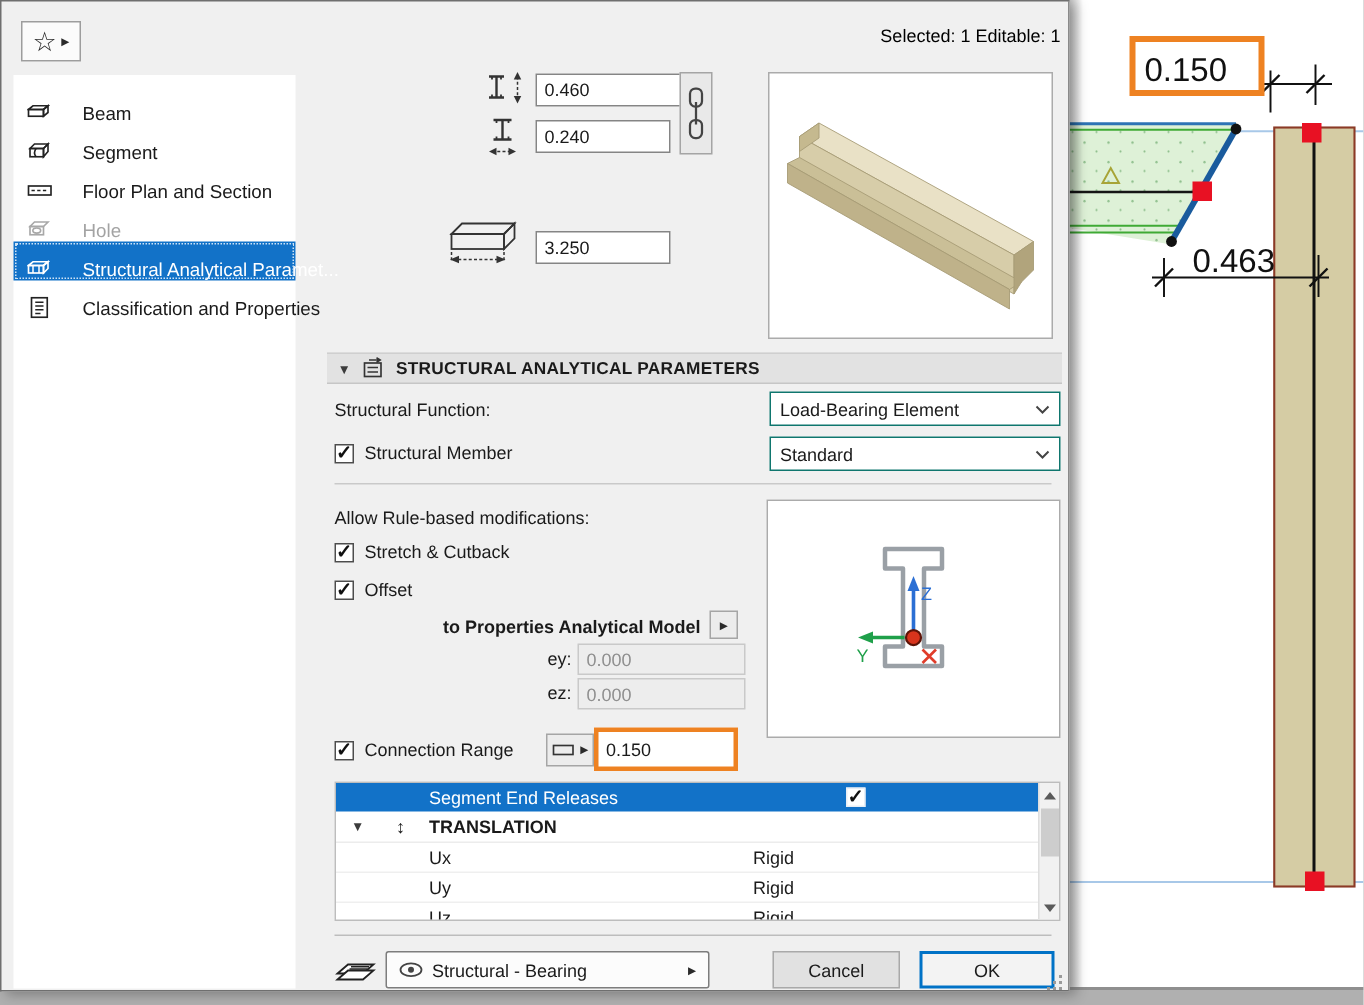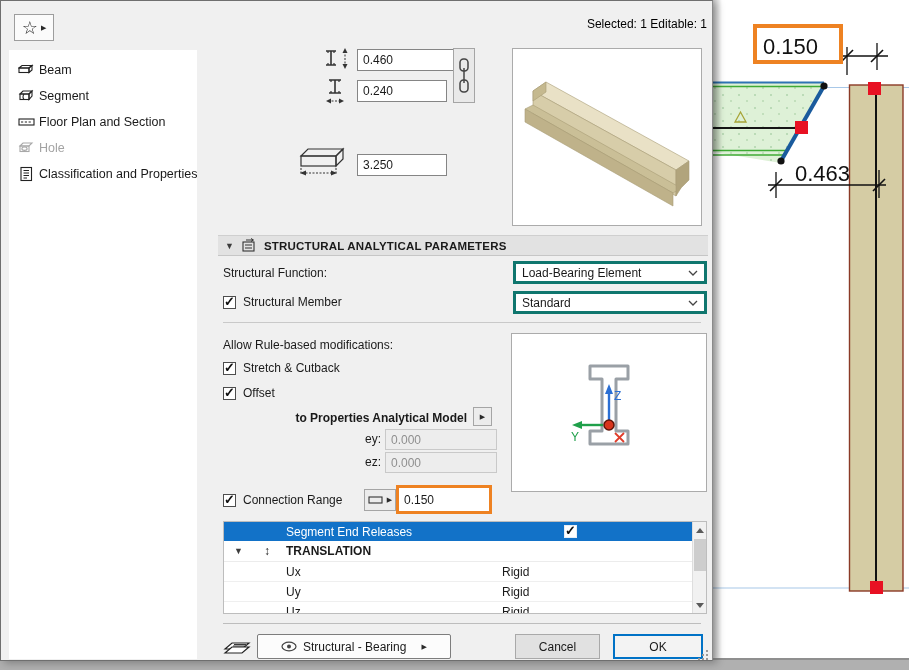--- a/index.html
+++ b/index.html
@@ -14,38 +14,38 @@
 
   
   .dialog{left:0;top:0;width:713px;height:661px;background:#f0f0f0;border:1px solid #6f6f6f;border-right:1px solid #8a8a8a;box-shadow:4px 2px 8px rgba(0,0,0,.28);}
   .fav-btn{left:13px;top:13px;width:40px;height:27px;background:#fbfbfb;border:1px solid #9d9d9d;display:flex;align-items:center;justify-content:center;gap:3px;cursor:pointer;}
   .fav-star{font-size:18px;line-height:18px;color:#2a2a2a;}
   .mini-arrow{font-size:7px;color:#2a2a2a;}
   .sel-info{top:16px;left:420px;width:286px;text-align:right;color:#000;}
 
   
   .sidebar{left:8px;top:49px;width:188px;height:609px;background:#fff;}
-  .side-item{height:26px;display:flex;align-items:center;gap:4px;padding-left:9px;font-size:12.5px;cursor:pointer;white-space:nowrap;}
+  .side-item{height:26px;display:flex;align-items:flex-end;gap:20px;padding-left:9px;font-size:12.5px;cursor:pointer;white-space:nowrap;}
   .side-item.sel{background:#1272c8;color:#fff;outline:1px dotted #cfe3f5;outline-offset:-2px;}
   .side-item.dis{color:#a3a3a3;}
   .sicon{width:17px;height:16px;flex:none;display:inline-block;}
 
   
   .tin{background:#fff;border:1px solid #858585;font-size:12px;padding:2px 5px;line-height:17px;}
   .tin.dis{background:#ededed;border-color:#c9c9c9;color:#8f8f8f;}
   .chain-btn{left:452px;top:47px;width:22px;height:55px;background:#e9e9e9;border:1px solid #a5a5a5;display:flex;align-items:center;justify-content:center;cursor:pointer;}
   .preview{background:#fff;border:1px solid #ababab;}
 
   
   .sec-hdr{left:217px;top:234px;width:490px;height:21px;background:#e2e2e2;border-top:1px solid #cfcfcf;border-bottom:1px solid #c6c6c6;display:flex;align-items:center;gap:7px;padding-left:7px;}
   .sec-title{font-weight:bold;font-size:11.5px;letter-spacing:.2px;}
   .tri-down{font-size:9px;color:#3c3c3c;}
 
   .lbl{white-space:nowrap;}
-  .dd{background:#fff;border:3px solid #0f766e;display:flex;align-items:center;justify-content:space-between;padding:0 6px;font-size:12px;cursor:pointer;}
+  .dd{background:#fff;border:1px solid #0f766e;display:flex;align-items:center;justify-content:space-between;padding:0 6px;font-size:12px;cursor:pointer;}
   .hr{height:1px;background:#c9c9c9;}
   .cbrow{display:flex;align-items:center;gap:7px;cursor:pointer;}
   .cb{width:13px;height:13px;border:1px solid #4d4d4d;background:#fff;position:relative;flex:none;}
   .cb.ck::after{content:"✓";position:absolute;left:0;top:-3px;font-size:13px;font-weight:bold;color:#101010;}
   .sq-btn{background:#ececec;border:1px solid #a5a5a5;display:flex;align-items:center;justify-content:center;cursor:pointer;}
   .orange-wrap{border:3px solid #ee8222;background:#fff;display:flex;align-items:center;padding-left:5px;}
 
   
   .rtable{left:222px;top:520px;width:484px;height:93px;background:#fff;border:1px solid #bdbdbd;overflow:hidden;}
   .trow{position:relative;display:flex;align-items:center;}
@@ -59,21 +59,21 @@
   .sb-btn{position:absolute;left:0;width:14px;height:16px;display:flex;align-items:center;justify-content:center;cursor:pointer;}
   .sb-thumb{position:absolute;left:1px;top:17px;width:12px;height:32px;background:#cdcdcd;cursor:pointer;}
   .sb-arrow{width:0;height:0;border-left:4px solid transparent;border-right:4px solid transparent;}
   .sb-up{border-bottom:5px solid #5a5a5a;}
   .sb-down{border-top:5px solid #5a5a5a;}
 
   
   .btn{display:flex;align-items:center;justify-content:center;font-size:12px;cursor:pointer;}
   .btn-cancel{left:514px;top:633px;width:85px;height:25px;background:#e1e1e1;border:1px solid #a9a9a9;}
   .btn-ok{left:612px;top:633px;width:90px;height:25px;background:#f3f3f3;border:2px solid #0072c6;}
-  .dd-layer{left:256px;top:633px;width:194px;height:25px;background:#fcfcfc;border:1px solid #7d7d7d;border-radius:2px;display:flex;align-items:center;gap:6px;padding:0 23px;cursor:pointer;}
+  .dd-layer{left:256px;top:633px;width:216px;height:25px;background:#fcfcfc;border:1px solid #7d7d7d;border-radius:2px;display:flex;align-items:center;gap:6px;padding:0 8px;cursor:pointer;}
   .dd-layer .grow{flex:1;}
   .grip{left:697px;top:649px;width:10px;height:10px;}
   .grip i{position:absolute;width:2px;height:2px;background:#9a9a9a;}
 </style>
 </head>
 <body>
 
 <div class="abs drawing"></div>
 <svg class="abs" style="left:713px;top:0;width:196px;height:658px;" viewBox="713 0 196 658">
   <defs>
@@ -156,20 +156,30 @@
         </svg>
       <span>Floor Plan and Section</span>
     </div>
     <div class="side-item dis">
       <svg class="sicon" viewBox="0 0 17 16">
           <polygon points="2,6 5,3 14,3 11,6" fill="none" stroke="#a8a8a8" stroke-width="1.1"></polygon>
           <rect x="2" y="6" width="9" height="5.5" fill="none" stroke="#a8a8a8" stroke-width="1.1"></rect>
           <ellipse cx="6.5" cy="8.7" rx="2.6" ry="1.7" fill="none" stroke="#a8a8a8" stroke-width="1.1"></ellipse>
         </svg>
       <span>Hole</span>
+    </div>
+    <div class="side-item sel">
+      <svg class="sicon" viewBox="0 0 17 16">
+          <polygon points="1,6 4,3.5 14,3.5 11,6" fill="none" stroke="#fff" stroke-width="1.1"></polygon>
+          <rect x="1" y="6" width="10" height="5" fill="none" stroke="#fff" stroke-width="1.1"></rect>
+          <line x1="4" y1="6" x2="4" y2="11" stroke="#fff" stroke-width="1"></line>
+          <line x1="8" y1="6" x2="8" y2="11" stroke="#fff" stroke-width="1"></line>
+          <polygon points="11,6 14,3.5 14,8 11,11" fill="none" stroke="#fff" stroke-width="1.1"></polygon>
+        </svg>
+      <span>Structural Analytical Paramet...</span>
     </div>
     <div class="side-item">
       <svg class="sicon" viewBox="0 0 17 16">
           <rect x="3" y="1.5" width="10.5" height="13" fill="none" stroke="#222" stroke-width="1.1"></rect>
           <line x1="5.5" y1="4.5" x2="11" y2="4.5" stroke="#222" stroke-width="1"></line>
           <line x1="5.5" y1="7" x2="11" y2="7" stroke="#222" stroke-width="1"></line>
           <line x1="5.5" y1="9.5" x2="11" y2="9.5" stroke="#222" stroke-width="1"></line>
           <line x1="5.5" y1="12" x2="9" y2="12" stroke="#222" stroke-width="1"></line>
         </svg>
       <span>Classification and Properties</span>

